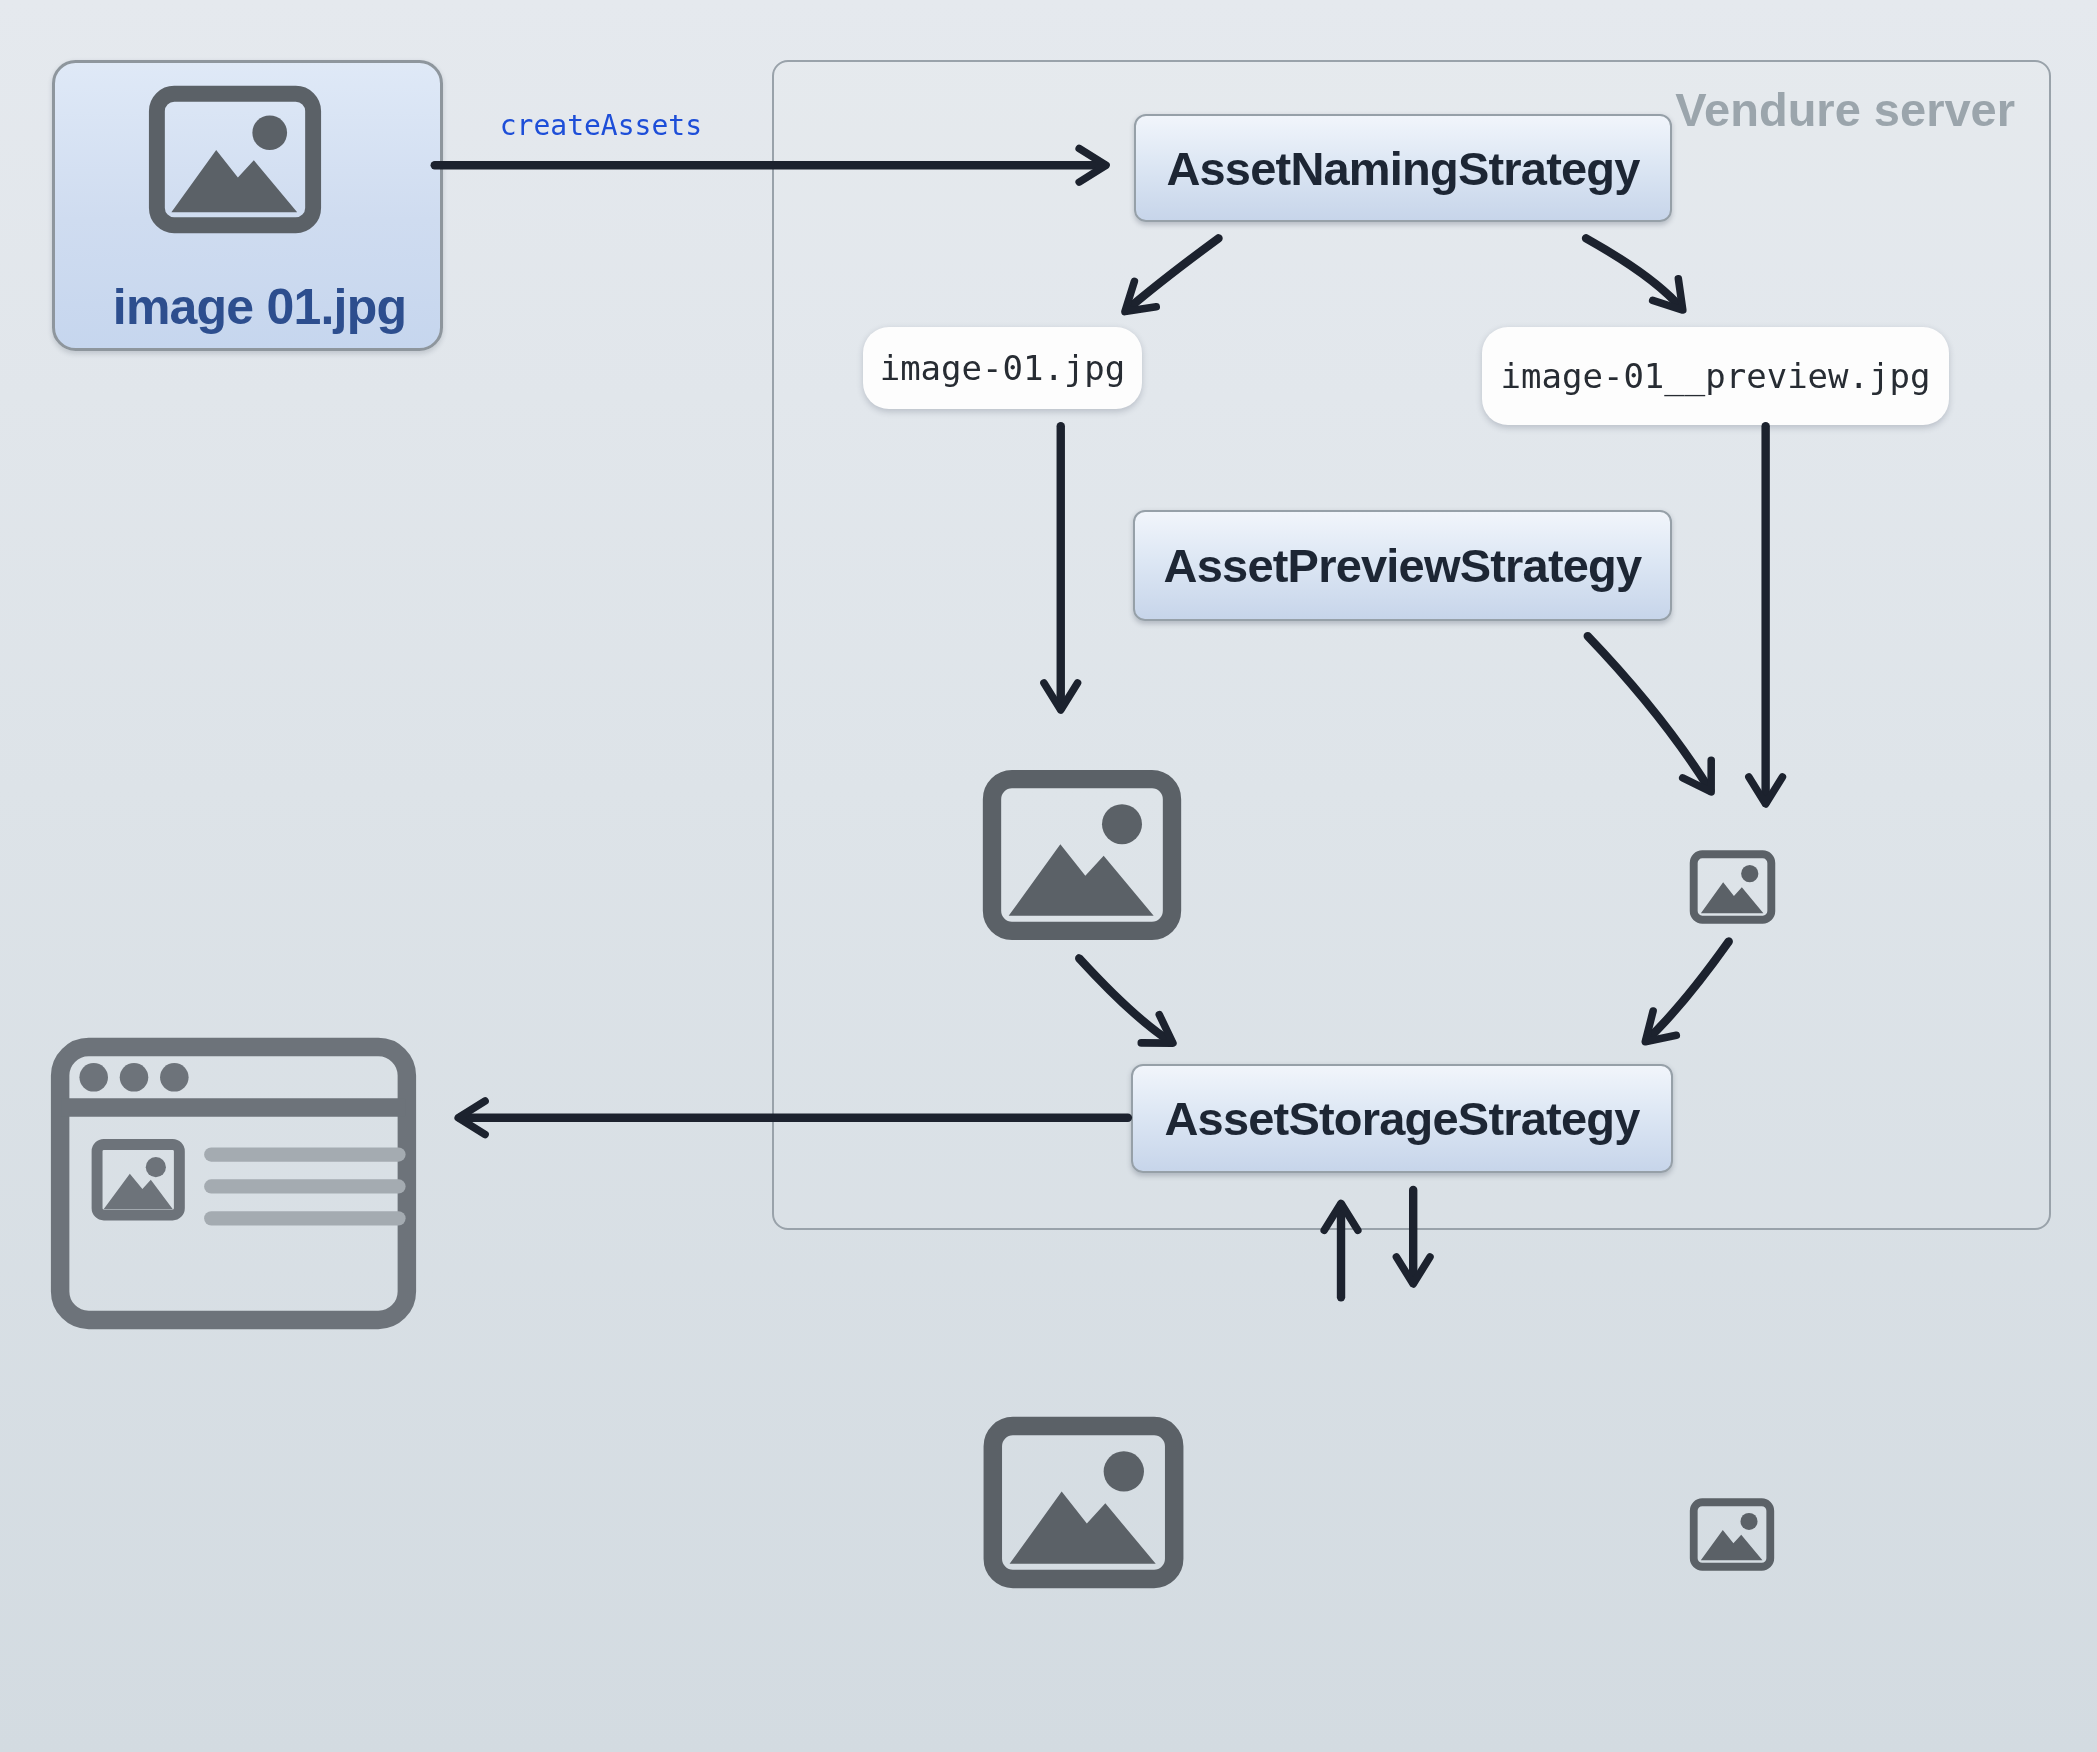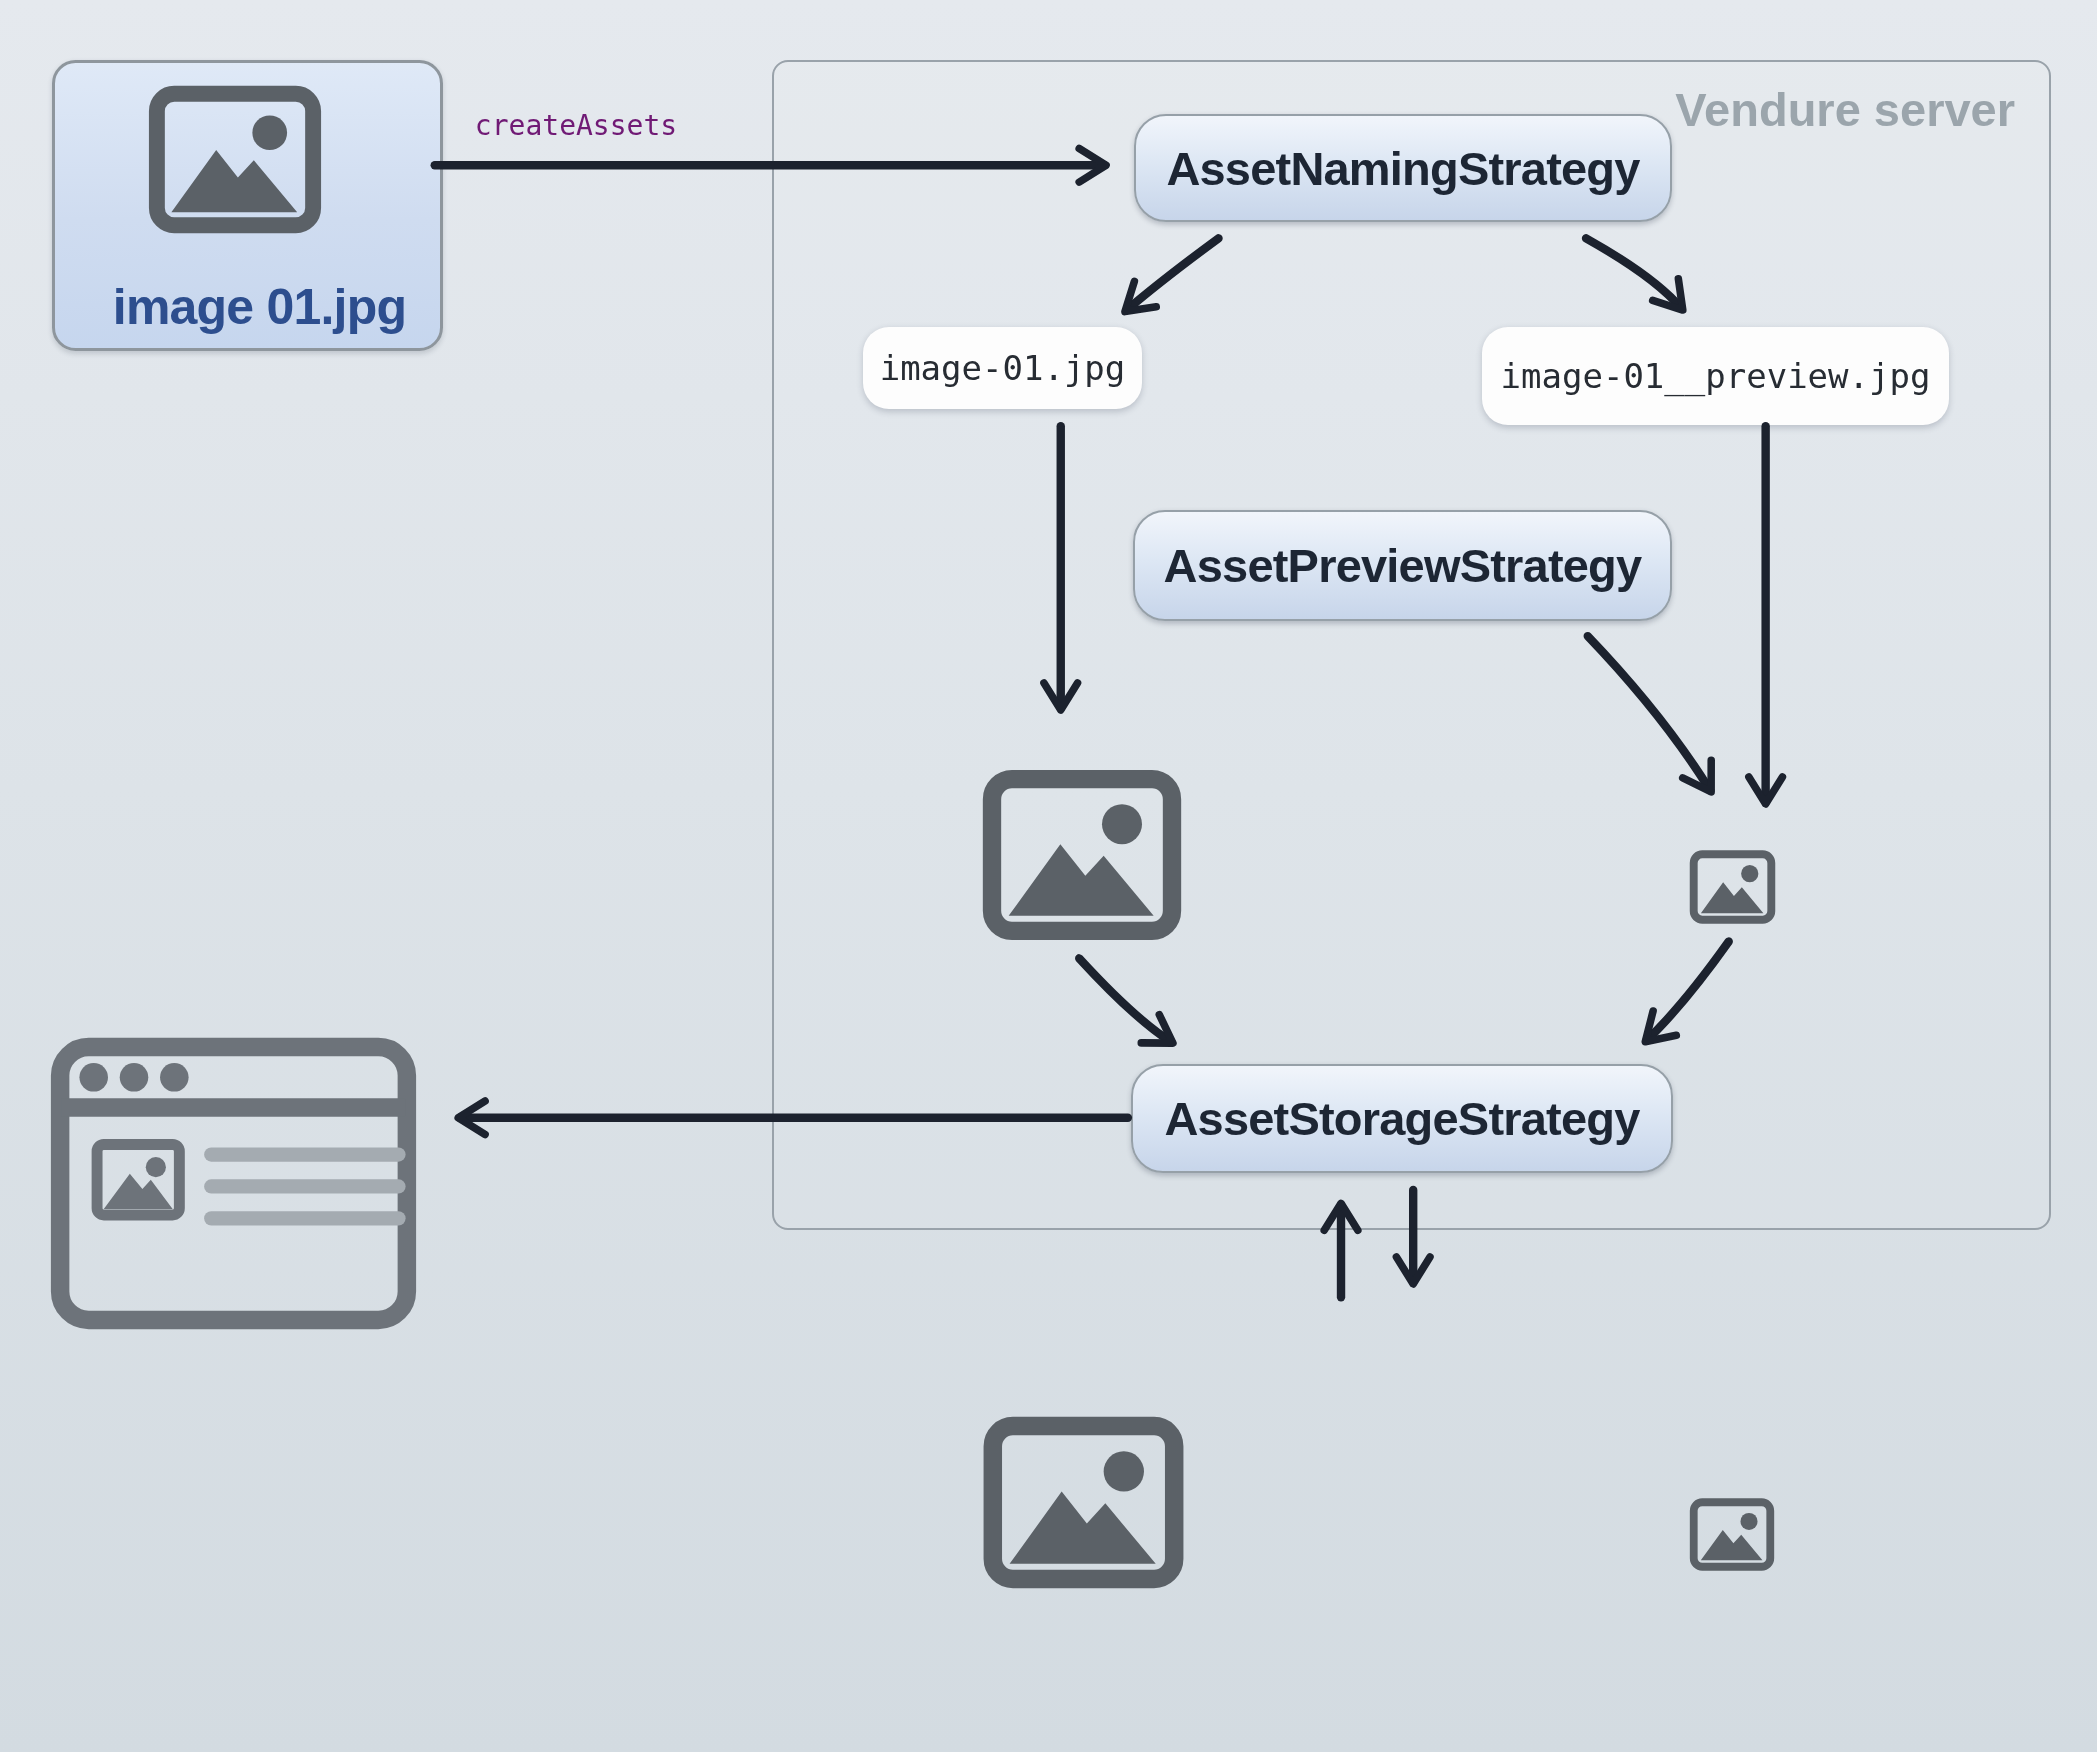--- a/index.html
+++ b/index.html
@@ -23,21 +23,21 @@
     font-weight:bold;font-size:47px;color:#9ba5ac;
     letter-spacing:0px;white-space:nowrap;
   }
 
   
   .node{
     position:absolute;
     display:flex;align-items:center;justify-content:center;
     background:linear-gradient(180deg,#f1f5fb 0%,#dde7f4 45%,#c7d5ea 100%);
     border:2.5px solid #96a0a8;
-    border-radius:32px;
+    border-radius:12px;
     box-shadow:0 2.5px 5px rgba(50,60,80,0.25);
     font-weight:bold;font-size:47px;color:#1d2634;
     letter-spacing:-0.8px;white-space:nowrap;
   }
 
   
   .pill{
     position:absolute;
     display:flex;align-items:center;justify-content:center;
     background:#fdfdfd;
@@ -58,23 +58,23 @@
     padding-left:24px;
   }
   .asset-box .icon-wrap{position:absolute;top:22px;left:92px;width:176px;height:149px;}
   .asset-label{
     margin-bottom:11.7px;
     font-weight:bold;font-size:50px;color:#2d4e8e;letter-spacing:-0.8px;
   }
 
   .flow-label{
     position:absolute;left:450px;top:109px;width:252px;
-    text-align:center;
+    text-align:right;
     font-family:"DejaVu Sans Mono",monospace;
-    font-size:28px;color:#701a75;
+    font-size:28px;color:#1d4ed8;
   }
 
   .img-icon{position:absolute;}
   .arrows{position:absolute;left:0;top:0;pointer-events:none;}
 </style>
 </head>
 <body>
 
 <div class="canvas">
 

